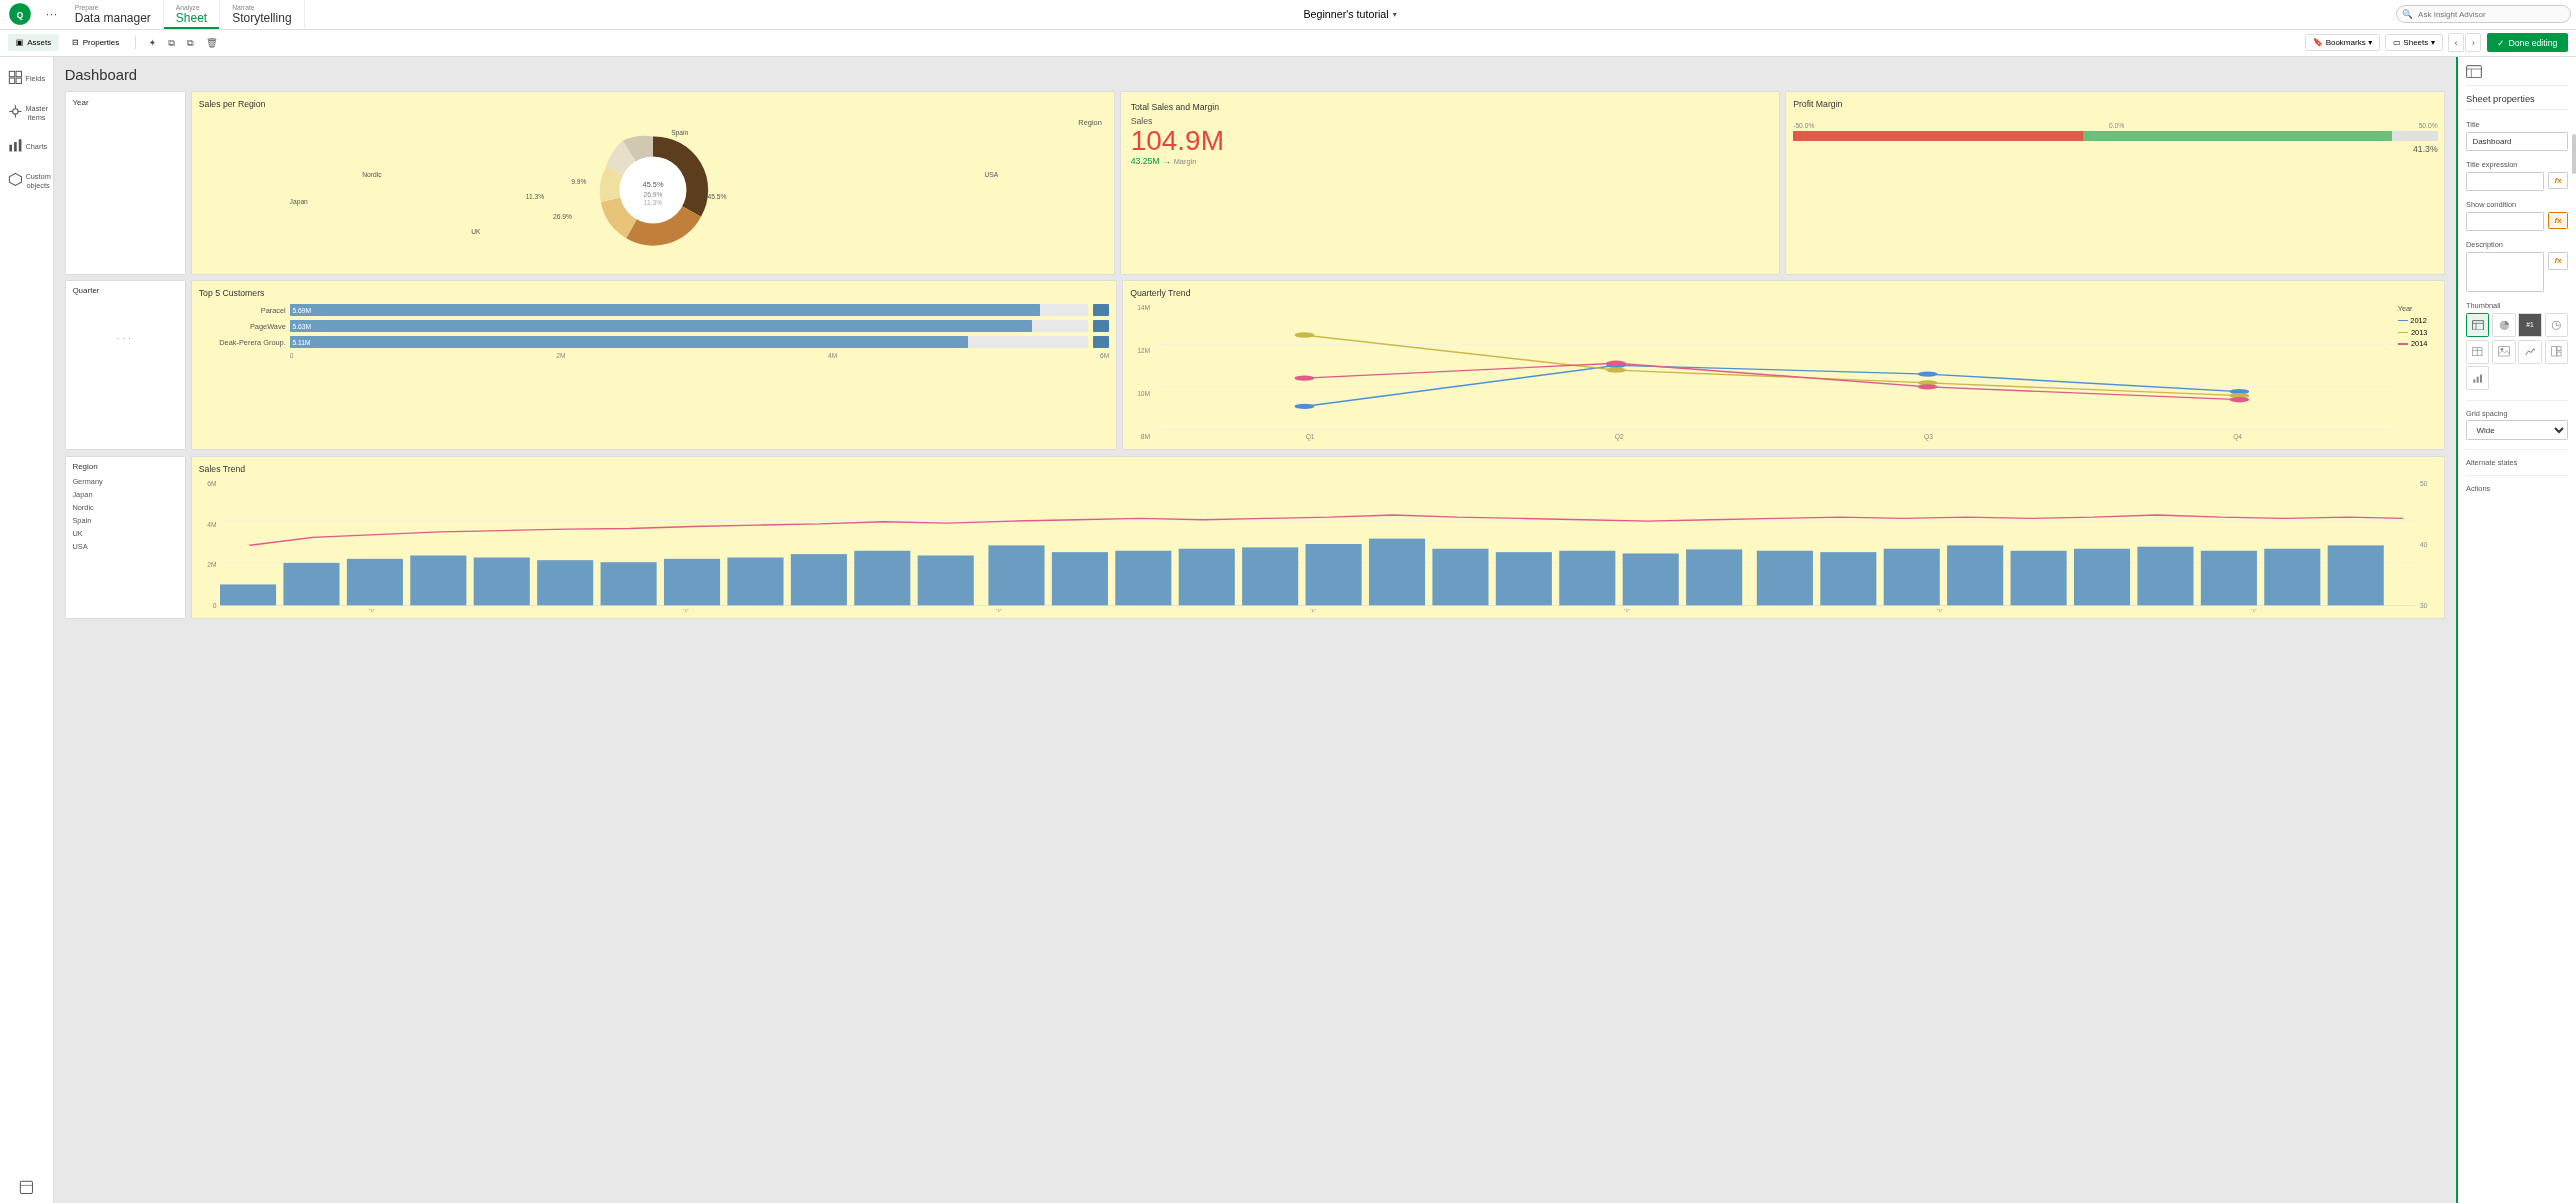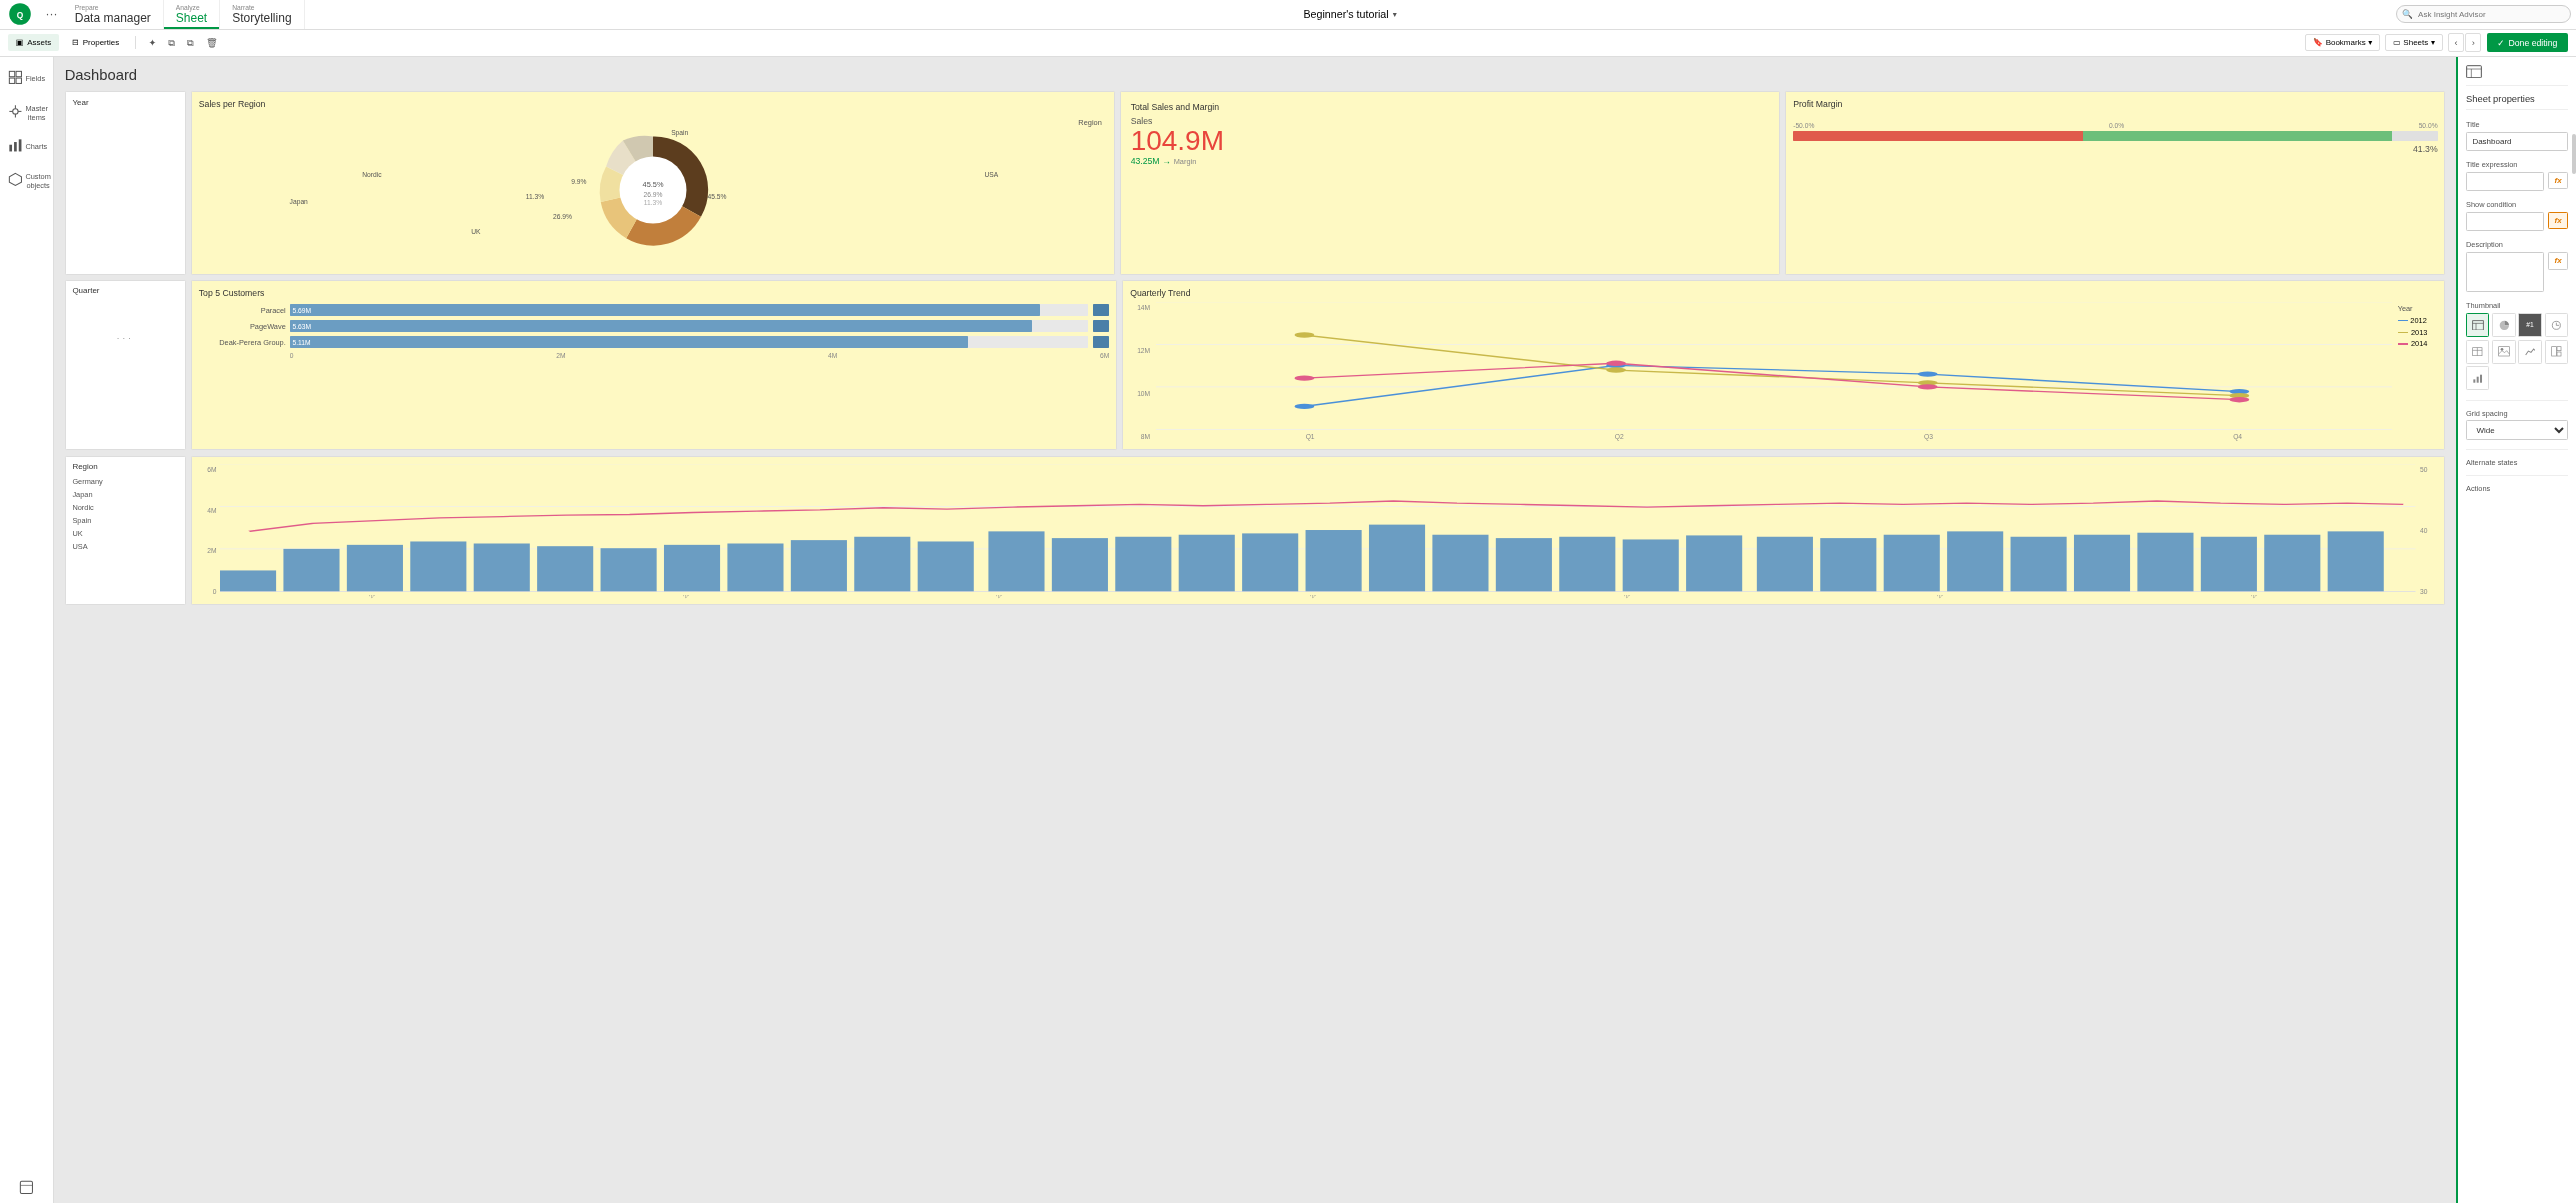--- a/index.html
+++ b/index.html
@@ -442,20 +442,21 @@
           <li>Germany</li>
           <li>Japan</li>
           <li>Nordic</li>
           <li>Spain</li>
           <li>UK</li>
           <li>USA</li>
         </ul>
       </div>
 
       <div class="widget" style="min-height:148px;">
+        <div class="widget-title">Sales Trend</div>
         <div style="display:flex; height:134px; gap:2.7px;">
 
           <div style="display:flex;flex-direction:column;justify-content:space-between;font-size:6.7px;color:#888;padding:2.7px 1.3px;text-align:right;width:19px;">
             <span>6M</span>
             <span>4M</span>
             <span>2M</span>
             <span>0</span>
           </div>
 
           <div style="flex:1;position:relative;">

